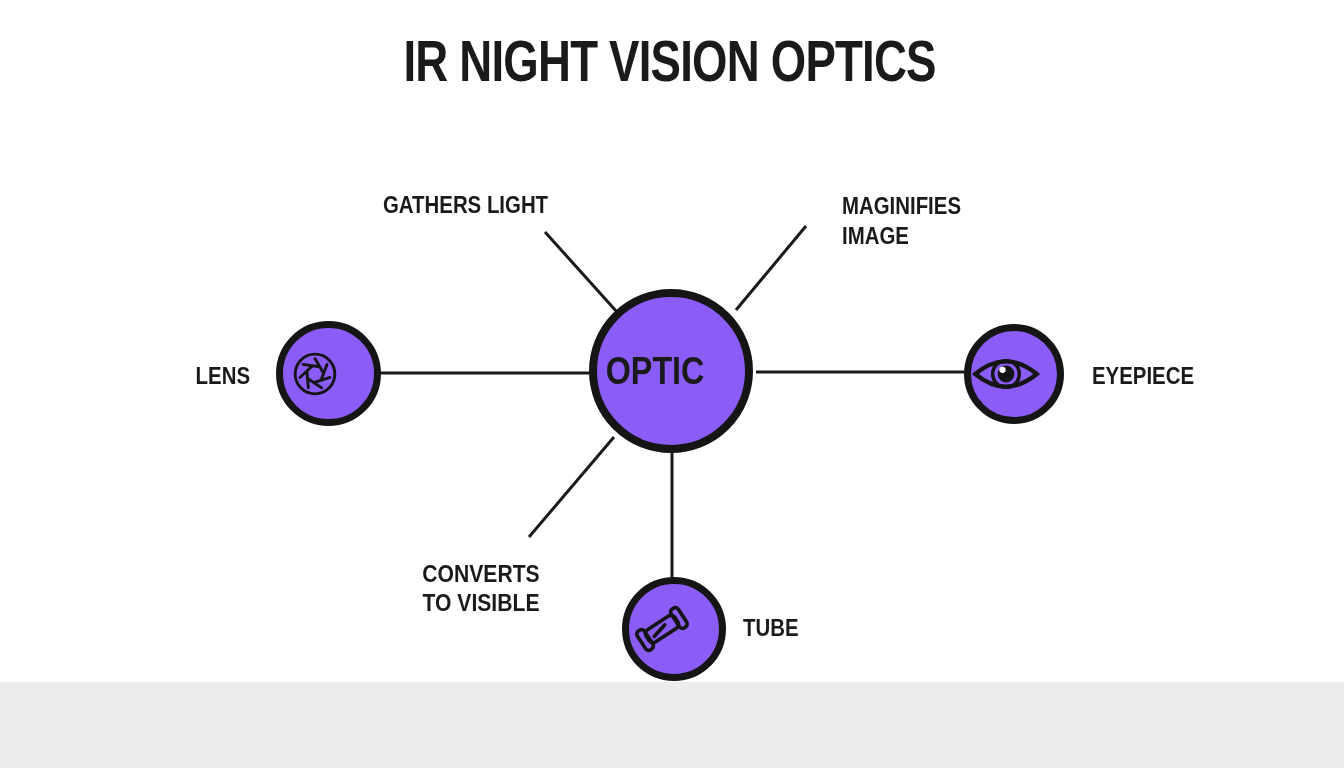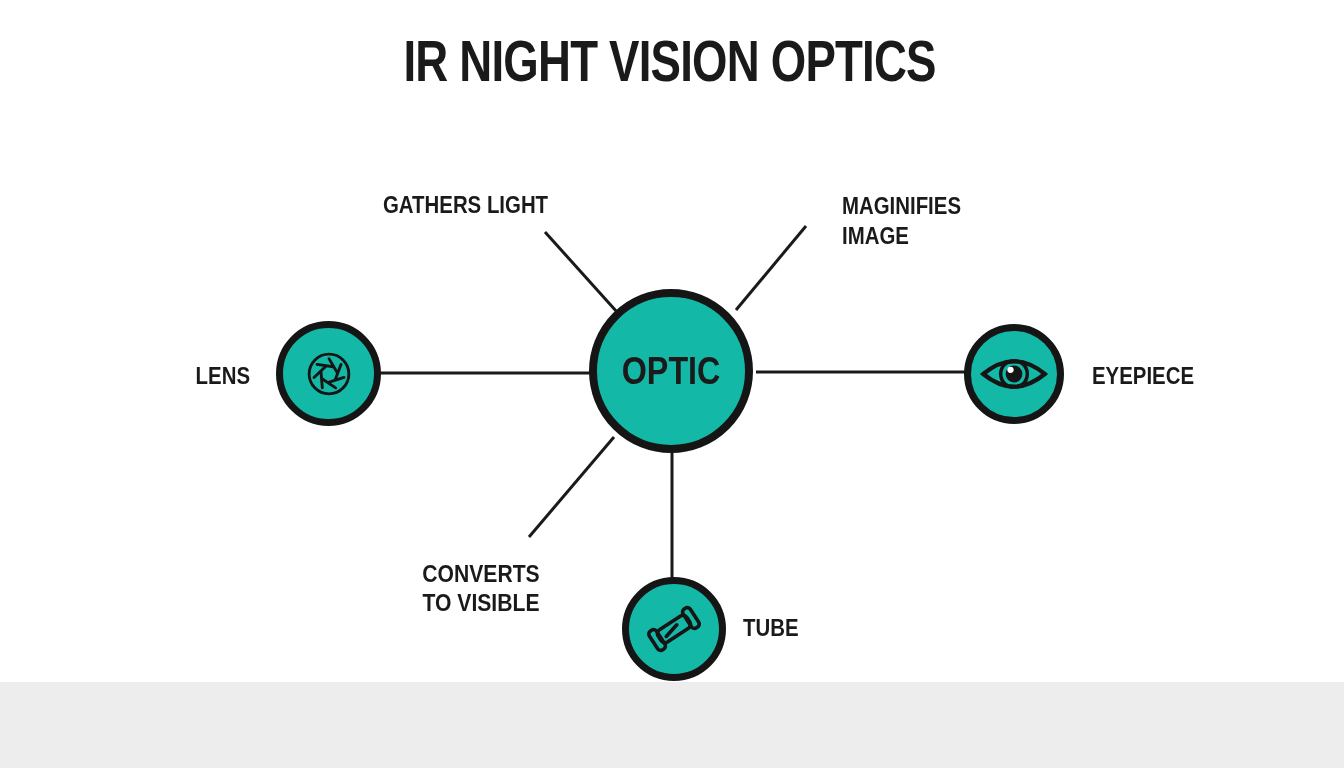--- a/index.html
+++ b/index.html
@@ -19,22 +19,22 @@
     position:absolute;top:28px;left:0;width:1344px;
     text-align:center;
     font-size:57px;font-weight:700;letter-spacing:-1px;
     transform:scaleX(0.80);transform-origin:660px center;
     white-space:nowrap;
     color:#1a1a1a;
   }
   .connectors{position:absolute;left:0;top:0;pointer-events:none;}
   .node{
     position:absolute;border-style:solid;border-color:#151515;border-radius:50%;
-    background:#14b8a6;box-sizing:border-box;
-    display:flex;align-items:center;justify-content:center;
+    background:#8b5cf6;box-sizing:border-box;
+    display:flex;align-items:center;justify-content:flex-start;
   }
   .node-optic{left:589px;top:289px;width:164px;height:164px;border-width:8px;}
   .node-lens{left:276px;top:321px;width:105px;height:105px;border-width:7px;}
   .node-eyepiece{left:964px;top:324px;width:100px;height:100px;border-width:7px;}
   .node-tube{left:622px;top:577px;width:104px;height:104px;border-width:7px;}
   .optic-text{
     font-size:38px;font-weight:700;letter-spacing:0px;
     transform:scaleX(0.85);white-space:nowrap;color:#1a1a1a;
   }
   .lbl{

